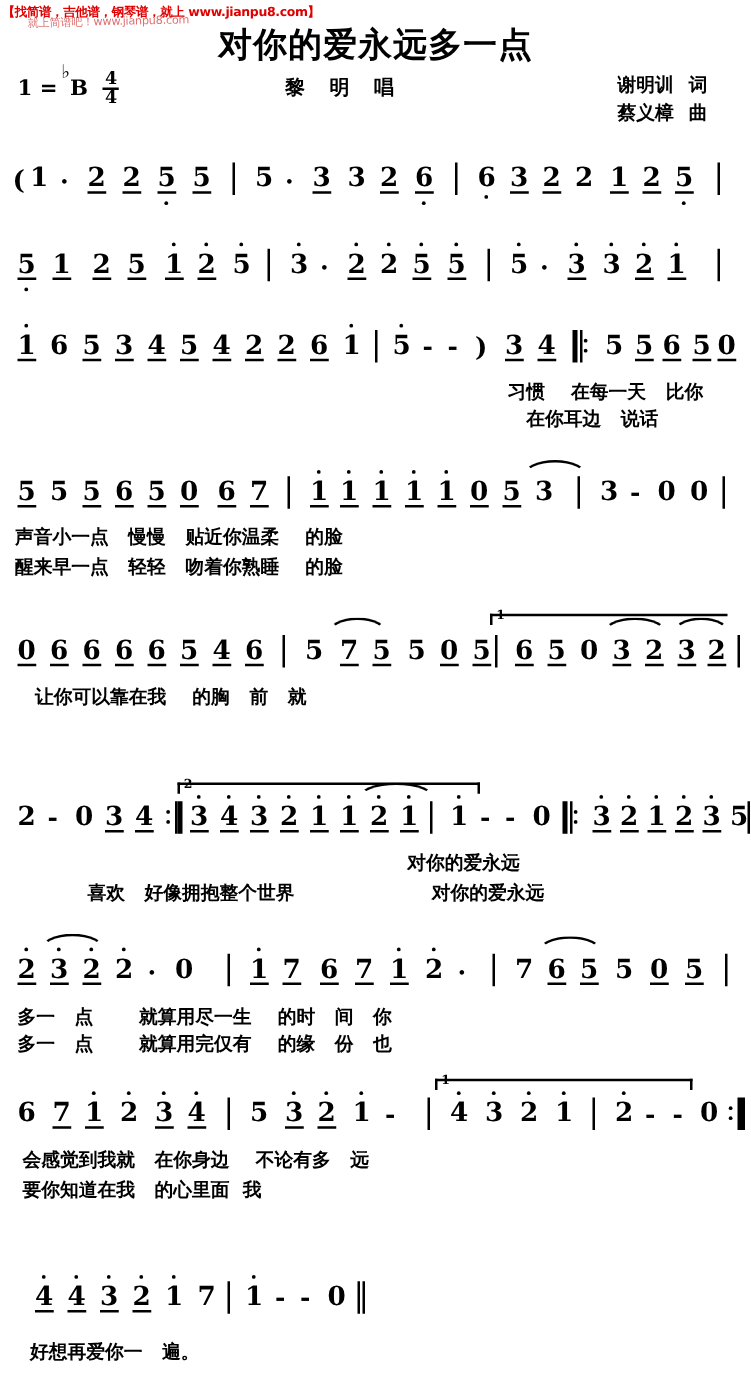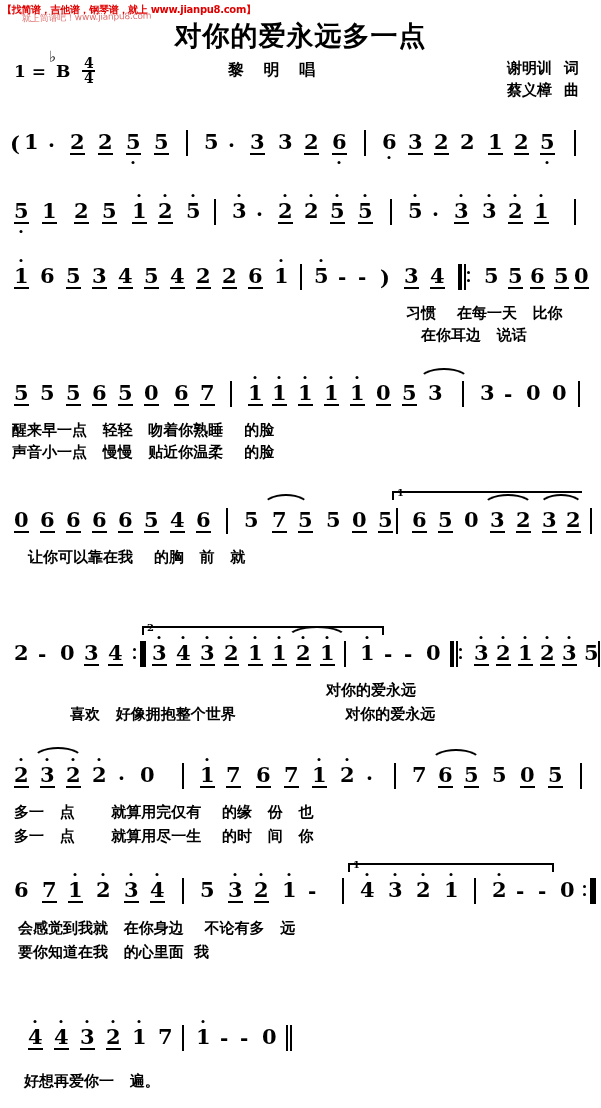--- a/index.html
+++ b/index.html
@@ -43,21 +43,21 @@
   .meter{
     display:inline-flex;flex-direction:column;align-items:center;
     line-height:.92;font-size:14px;font-weight:bold;margin-left:9px;
   }
   .meter span{display:block;}
   .singer{
     position:absolute;left:228px;top:60px;
     font-size:16px;font-weight:bold;letter-spacing:7px;
   }
   .credits{
-    position:absolute;right:22px;top:58px;
+    position:absolute;right:35px;top:58px;
     font-size:15px;font-weight:bold;line-height:1.45;text-align:center;
   }
   .credits div{white-space:nowrap;}
   .credits .role{margin-left:12px;}
 
   
   .system{position:absolute;left:0;width:601px;}
   .noterow{
     position:relative;
     height:46px;
@@ -276,24 +276,24 @@
     <span class="tk n" style="left:428px;top:4px;">3</span>
     <span class="slur" style="left:418px;top:-10px;width:48px;"></span>
     <span class="tk bar" style="left:462px;top:3px;"></span>
     <span class="tk n" style="left:480px;top:4px;">3</span>
     <span class="tk dash" style="left:504px;top:4px;">-</span>
     <span class="tk n" style="left:526px;top:4px;">0</span>
     <span class="tk n" style="left:552px;top:4px;">0</span>
     <span class="tk bar" style="left:578px;top:3px;"></span>
   </div>
   <div class="lyrrow">
+    <span class="tk" style="left:12px;top:-4px;white-space:pre;">声音小一点   慢慢   贴近你温柔    的脸</span>
+  </div>
+  <div class="lyrrow">
     <span class="tk" style="left:12px;top:-3px;white-space:pre;">醒来早一点   轻轻   吻着你熟睡    的脸</span>
-  </div>
-  <div class="lyrrow">
-    <span class="tk" style="left:12px;top:-4px;white-space:pre;">声音小一点   慢慢   贴近你温柔    的脸</span>
   </div>
 </div>
 
 <div class="system" style="top:505px;">
   <div class="volta" style="left:392px;top:-14px;width:190px;">
     <span class="vline" style="width:190px;"></span>
     <span class="vtick"></span>
     <span class="vnum">1</span>
   </div>
   <div class="noterow">
@@ -400,24 +400,24 @@
     <span class="tk n" style="left:412px;top:4px;">7</span>
     <span class="tk n b1" style="left:438px;top:4px;">6</span>
     <span class="tk n b1" style="left:464px;top:4px;">5</span>
     <span class="slur" style="left:430px;top:-11px;width:48px;"></span>
     <span class="tk n" style="left:492px;top:4px;">5</span>
     <span class="tk n b1" style="left:520px;top:4px;">0</span>
     <span class="tk n b1" style="left:548px;top:4px;">5</span>
     <span class="tk bar" style="left:580px;top:3px;"></span>
   </div>
   <div class="lyrrow">
+    <span class="tk" style="left:14px;top:-2px;white-space:pre;">多一   点       就算用尽一生    的时   间   你</span>
+  </div>
+  <div class="lyrrow">
     <span class="tk" style="left:14px;top:-3px;white-space:pre;">多一   点       就算用完仅有    的缘   份   也</span>
-  </div>
-  <div class="lyrrow">
-    <span class="tk" style="left:14px;top:-2px;white-space:pre;">多一   点       就算用尽一生    的时   间   你</span>
   </div>
 </div>
 
 <div class="system" style="top:875px;">
   <div class="volta" style="left:348px;top:-12px;width:206px;">
     <span class="vline" style="width:206px;"></span>
     <span class="vtick"></span>
     <span class="vtick right" style="left:204px;"></span>
     <span class="vnum">1</span>
   </div>

